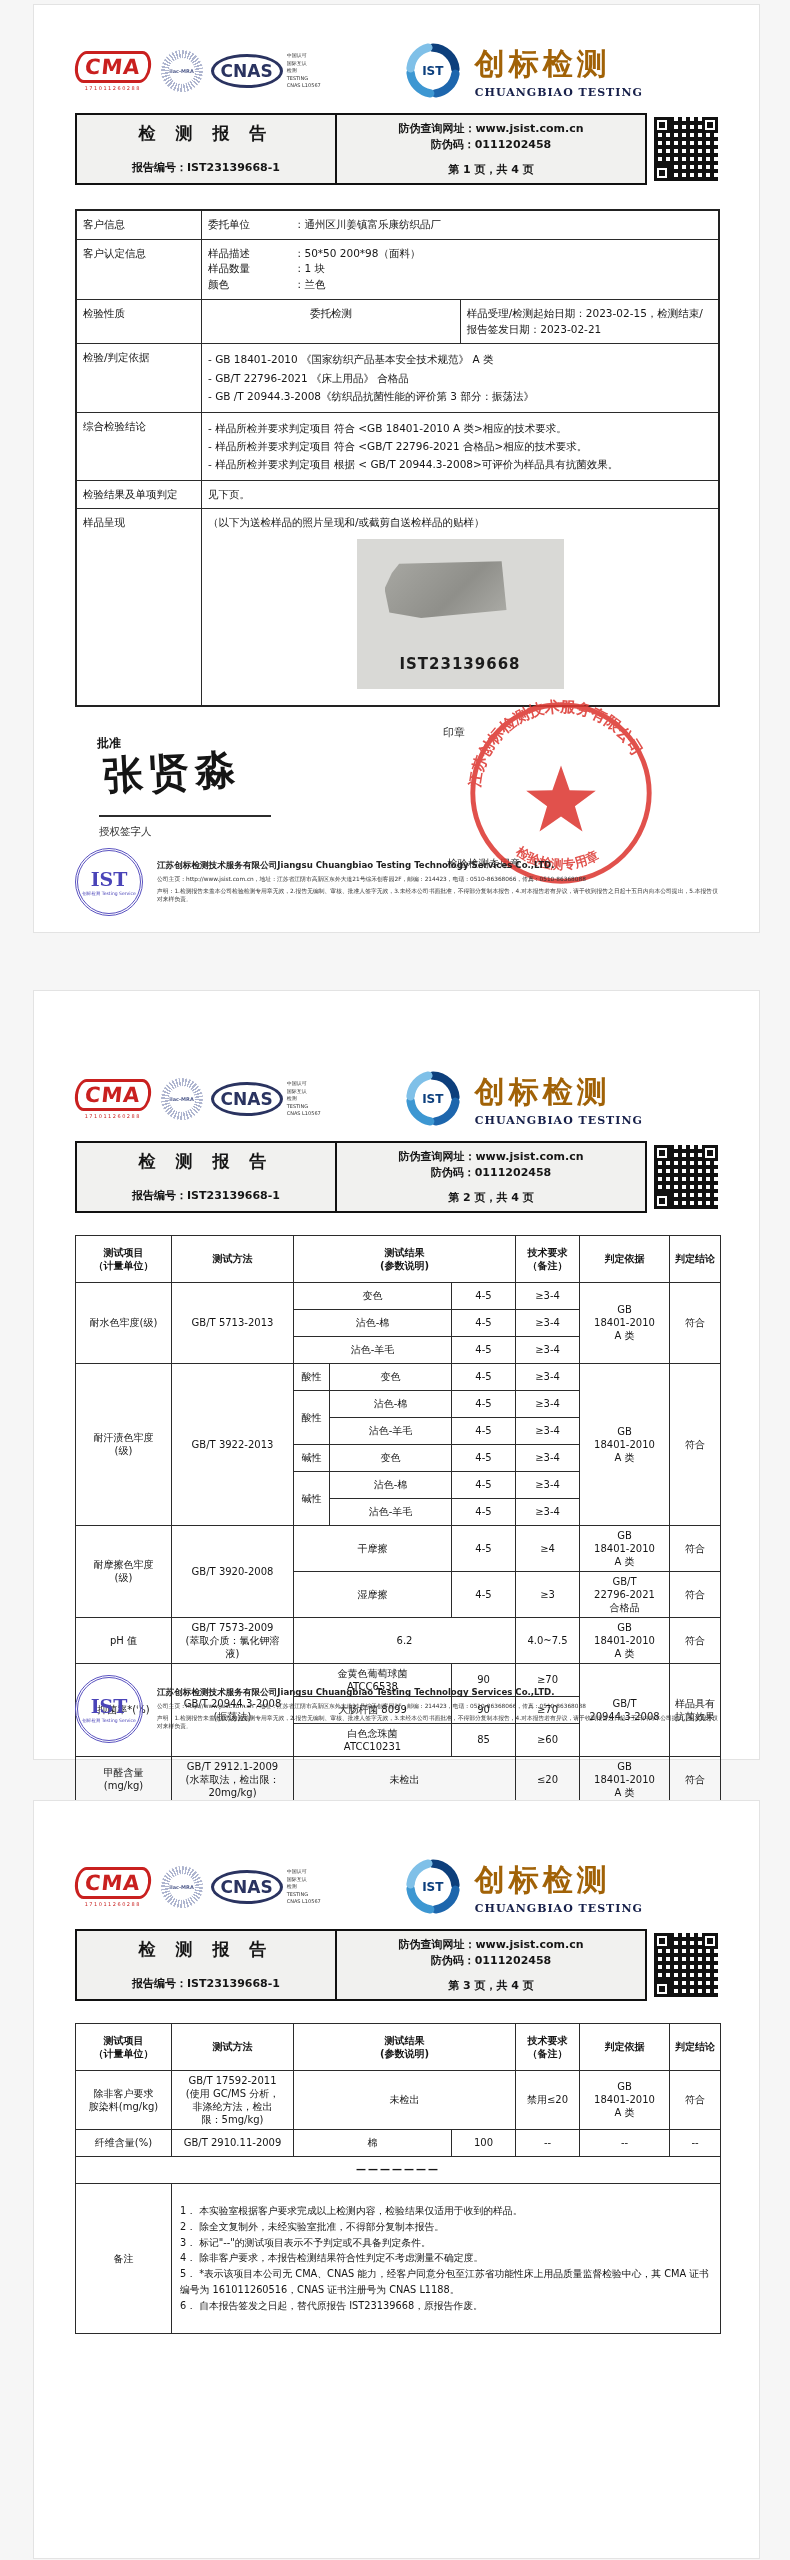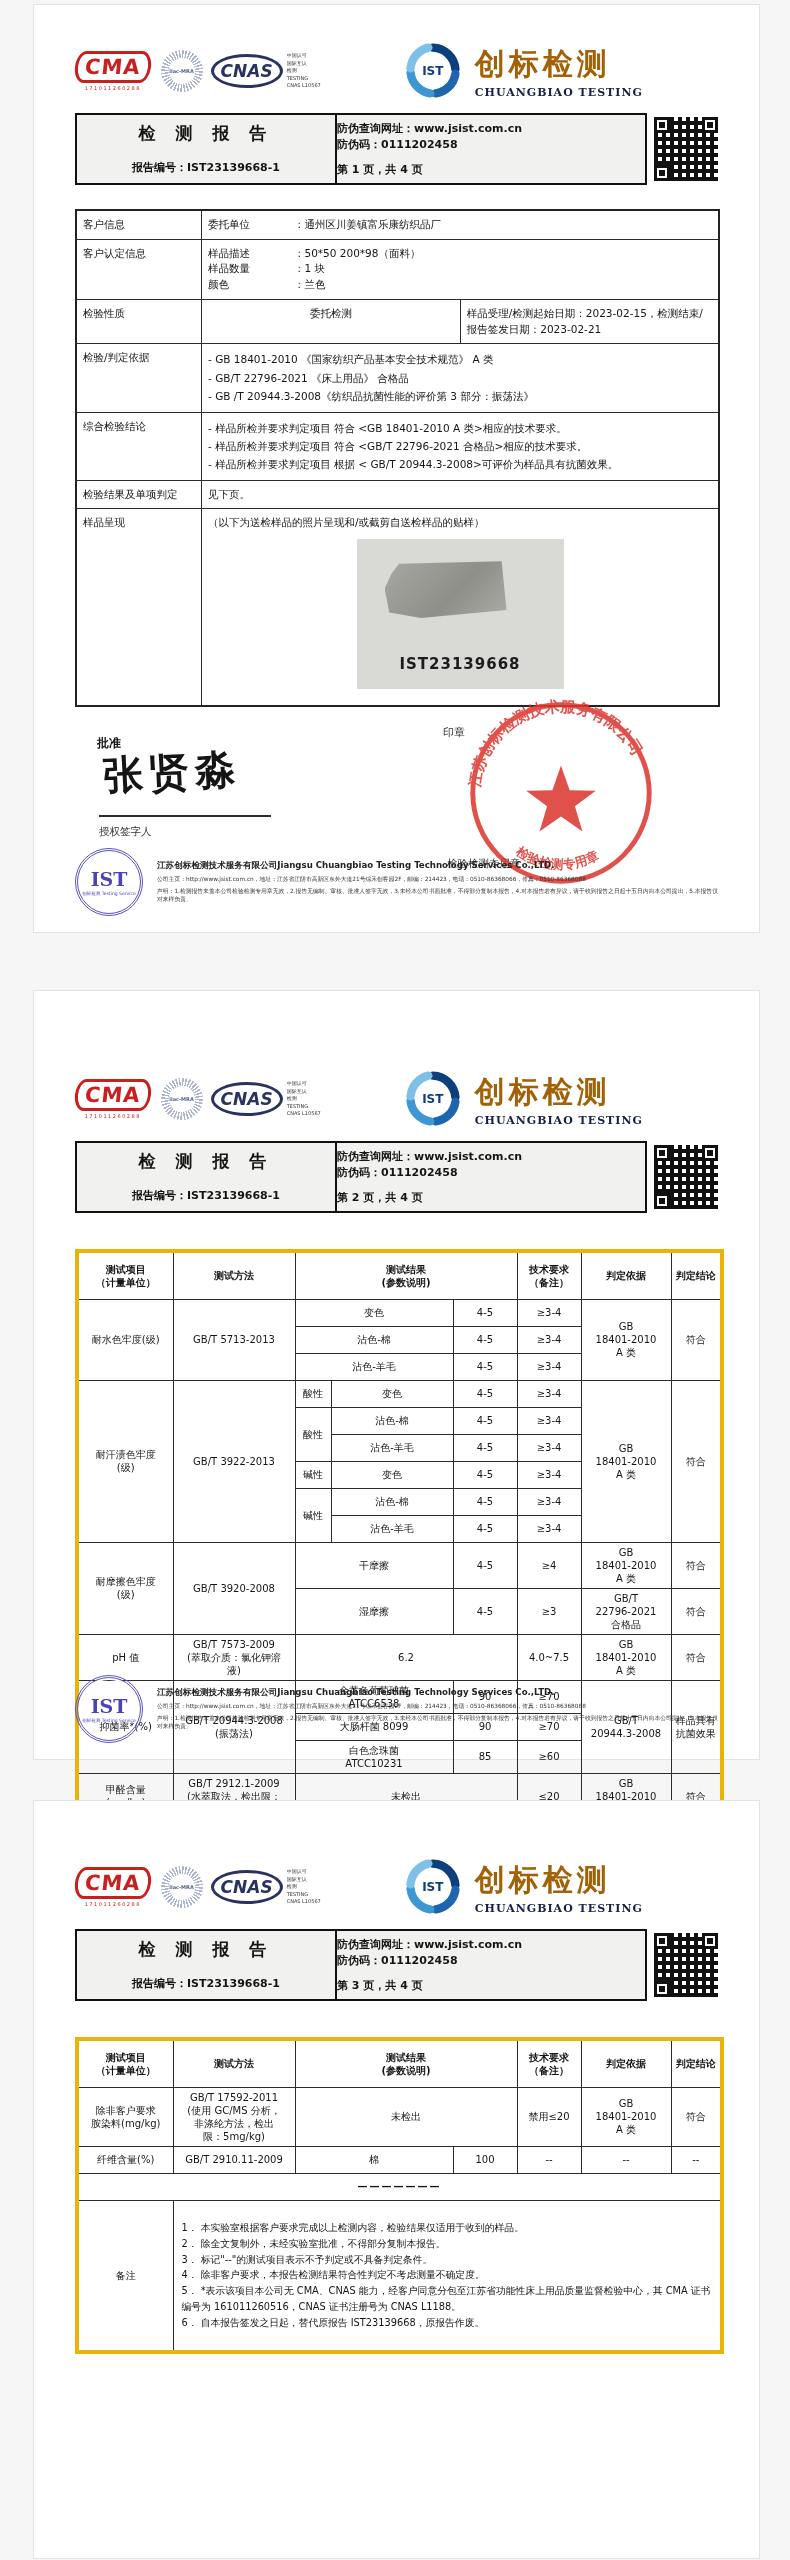--- a/index.html
+++ b/index.html
@@ -21,37 +21,37 @@
   .cma-box{color:#c9201f;border:3px solid #c9201f;border-radius:14px/22px;
            font-weight:bold;font-size:21px;padding:1px 7px;transform:skewX(-6deg);letter-spacing:1px;}
   .cma-num{color:#c9201f;font-size:5px;letter-spacing:1.5px;margin-top:2px;}
   .ilac{width:42px;height:42px;border-radius:50%;margin-right:8px;flex:none;
         background:repeating-conic-gradient(#aeb5cf 0 5deg,#fff 5deg 10deg);
         display:flex;align-items:center;justify-content:center;}
   .ilac-core{background:#fff;border-radius:50%;width:26px;height:26px;display:flex;align-items:center;
         justify-content:center;font-size:5px;font-weight:bold;color:#55608f;}
   .cnas{display:flex;align-items:center;margin-right:14px;}
   .cnas-mark{color:#2a3360;border:3px solid #2a3360;border-radius:50%;
-             font-weight:bold;font-style:italic;font-size:17px;padding:4px 7px;letter-spacing:0;}
+             font-weight:bold;font-size:17px;padding:4px 7px;letter-spacing:0;}
   .cnas-side{font-size:5px;line-height:1.5;color:#333;white-space:pre-line;margin-left:4px;}
   .ist-badge{position:relative;width:56px;height:56px;margin-left:70px;margin-right:14px;flex:none;}
   .ist-badge svg{position:absolute;inset:0;}
   .ist-txt{position:absolute;left:50%;top:50%;transform:translate(-50%,-50%);
            font-size:12px;font-weight:bold;color:#0c3f7d;}
   .brand-cn{font-size:30px;font-weight:bold;letter-spacing:4px;color:#a16207;
             font-family:"DejaVu Serif","Liberation Serif",serif;}
   .brand-en{font-size:11px;font-weight:bold;letter-spacing:1px;color:#17204a;margin-top:1px;
             font-family:"DejaVu Serif","Liberation Serif",serif;}
   .titlebar-row{display:flex;align-items:stretch;justify-content:space-between;margin-top:10px;}
   .titlebar{display:flex;border:2px solid #111;background:#f1f1ef;width:572px;box-sizing:border-box;}
   .tb-left{width:258px;border-right:2px solid #111;display:flex;flex-direction:column;
            justify-content:center;align-items:center;padding:7px 0;}
   .tb-title{font-size:17px;font-weight:bold;letter-spacing:7px;}
   .tb-no{font-size:11px;font-weight:bold;margin-top:15px;}
-  .tb-right{flex:1;display:flex;flex-direction:column;justify-content:center;align-items:flex-start;padding:6px 0;}
+  .tb-right{flex:1;display:flex;flex-direction:column;justify-content:center;align-items:center;padding:6px 0;}
   .tb-url,.tb-code{font-size:11px;font-weight:bold;line-height:1.45;}
   .tb-page{font-size:11px;font-weight:bold;margin-top:9px;}
   .qr{width:64px;height:64px;position:relative;background:
       repeating-linear-gradient(0deg,#111 0 4px,transparent 4px 8px),
       repeating-linear-gradient(90deg,#111 0 4px,#fff 4px 8px);align-self:center;}
   .qr i{position:absolute;width:16px;height:16px;background:#fff;border:3px solid #111;box-sizing:border-box;}
   .qr i::after{content:"";position:absolute;inset:2px;background:#111;}
   .qr i.tl{left:0;top:0;} .qr i.tr{right:0;top:0;} .qr i.bl{left:0;bottom:0;}
 
   
@@ -79,22 +79,22 @@
   .approve-label{position:absolute;left:22px;top:24px;font-weight:bold;font-size:12px;}
   .signature{position:absolute;left:28px;top:34px;font-size:40px;font-weight:bold;
              font-family:"DejaVu Serif","Liberation Serif",serif;transform:rotate(-3deg);letter-spacing:6px;}
   .sig-line{position:absolute;left:24px;top:104px;width:172px;border-bottom:2px solid #2c2c2c;}
   .signer-label{position:absolute;left:24px;top:114px;font-size:10.5px;color:#333;}
   .seal-label{position:absolute;left:368px;top:14px;font-size:11px;color:#333;}
   .seal-sub-print{position:absolute;left:372px;top:146px;font-size:10.5px;color:#333;}
   .stamp{position:absolute;left:388px;top:-16px;width:196px;height:196px;opacity:.88;}
 
   
-  .res-table{border-collapse:collapse;width:645px;margin-top:36px;table-layout:fixed;
-             border:4px solid #eab308;font-size:10px;}
+  .res-table{border-collapse:collapse;width:645px;margin-top:22px;table-layout:fixed;
+             border:1px solid #eab308;font-size:10px;}
   .res-table th,.res-table td{border:1px solid #2b2b2b;text-align:center;vertical-align:middle;
              padding:3px 2px;line-height:1.3;white-space:pre-line;height:20px;}
   .res-table th{font-weight:bold;height:40px;}
   .dash-row{height:48px;letter-spacing:2px;font-weight:bold;}
   .rem-label{vertical-align:middle;}
   .rem-body{text-align:left !important;padding:6px 8px !important;}
   .rem-body .list-line{font-size:9.8px;line-height:1.62;}
 
   
   .footer{position:absolute;left:41px;right:41px;bottom:16px;display:flex;align-items:center;}

